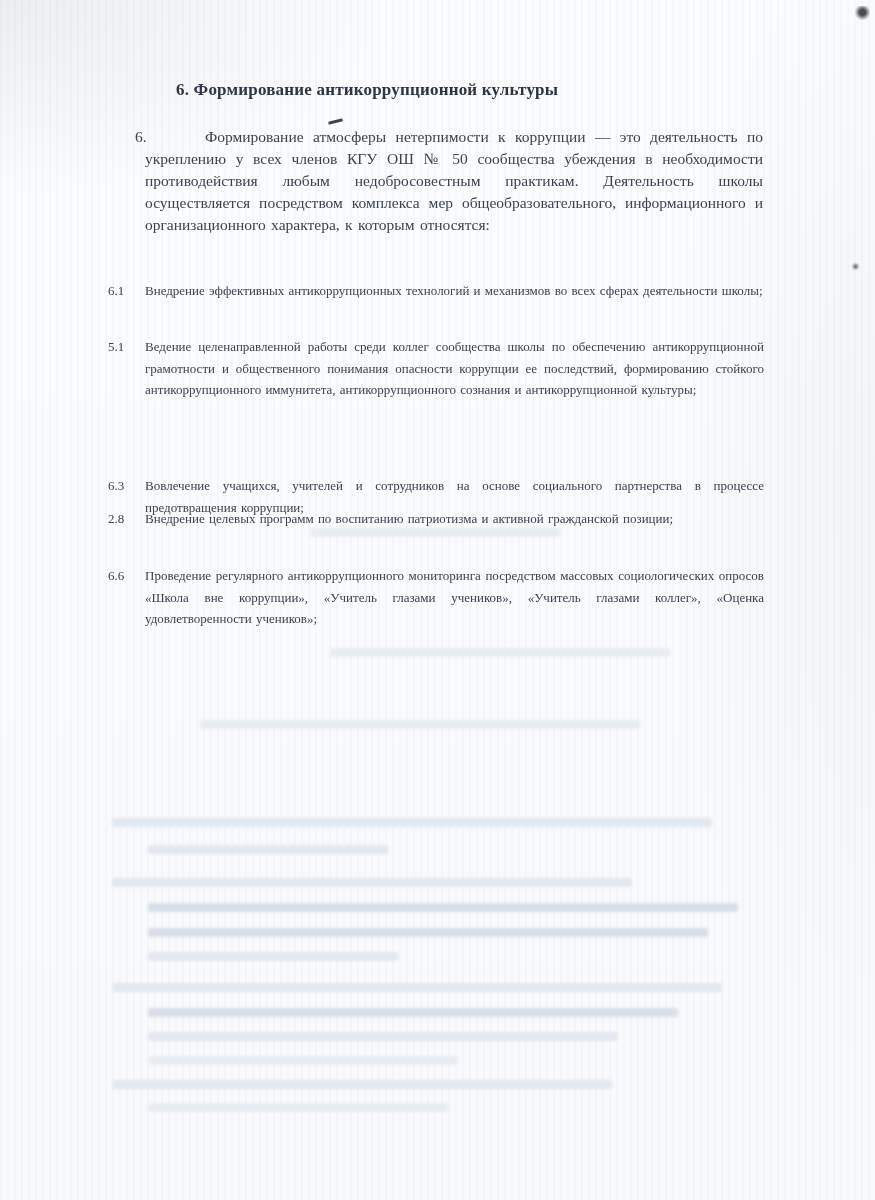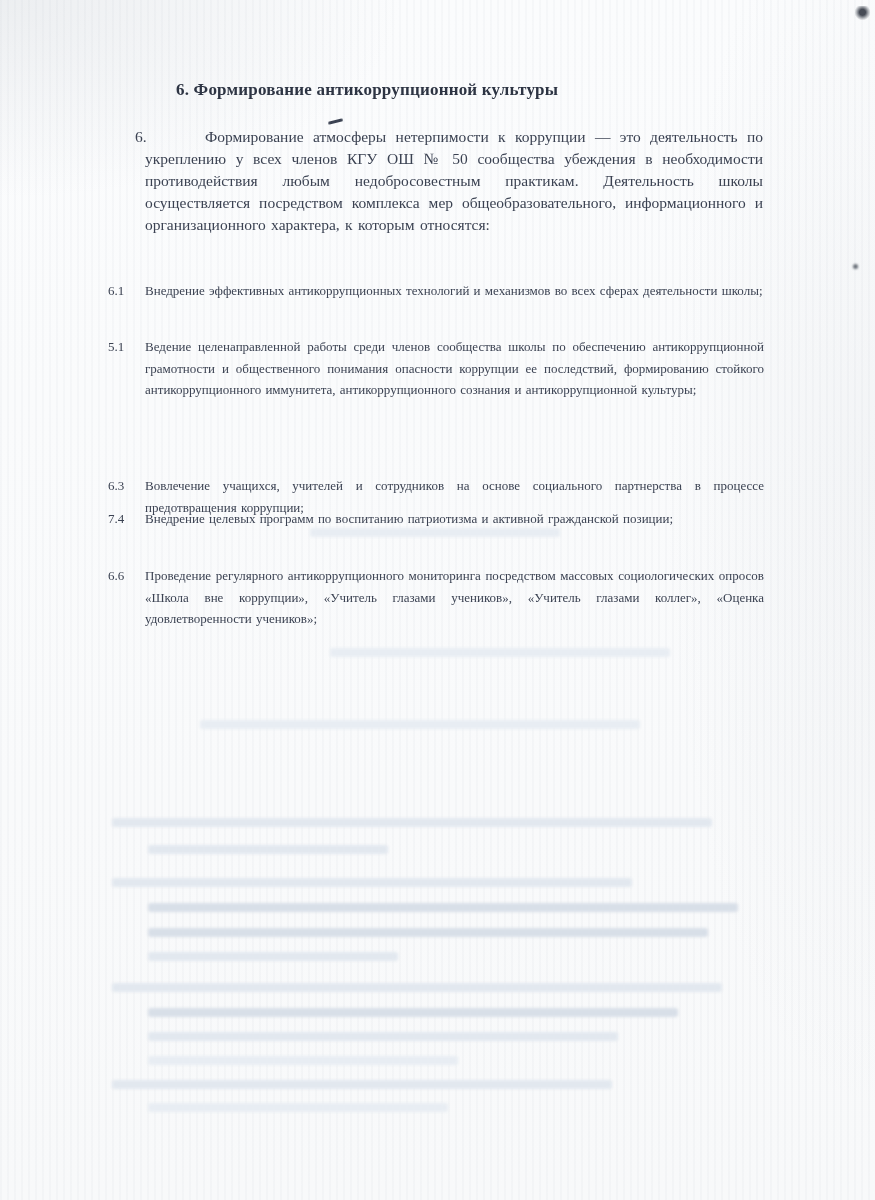--- a/index.html
+++ b/index.html
@@ -82,30 +82,30 @@
       <span>Формирование атмосферы нетерпимости к коррупции — это деятельность по укреплению у всех членов КГУ ОШ № 50 сообщества убеждения в необходимости противодействия любым недобросовестным практикам. Деятельность школы осуществляется посредством комплекса мер общеобразовательного, информационного и организационного характера, к которым относятся:</span>
     </div>
 
     <div class="item" style="top:280px">
       <span class="inum">6.1</span>
       <div class="itext">Внедрение эффективных антикоррупционных технологий и механизмов во всех сферах деятельности школы;</div>
     </div>
 
     <div class="item" style="top:336px">
       <span class="inum">5.1</span>
-      <div class="itext">Ведение целенаправленной работы среди членов сообщества школы по обеспечению антикоррупционной грамотности и общественного понимания опасности коррупции ее последствий, формированию стойкого антикоррупционного иммунитета, антикоррупционного сознания и антикоррупционной культуры;</div>
+      <div class="itext">Ведение целенаправленной работы среди коллег сообщества школы по обеспечению антикоррупционной грамотности и общественного понимания опасности коррупции ее последствий, формированию стойкого антикоррупционного иммунитета, антикоррупционного сознания и антикоррупционной культуры;</div>
     </div>
 
     <div class="item" style="top:475px">
       <span class="inum">6.3</span>
       <div class="itext">Вовлечение учащихся, учителей и сотрудников на основе социального партнерства в процессе предотвращения коррупции;</div>
     </div>
 
     <div class="item" style="top:508px">
-      <span class="inum">7.4</span>
+      <span class="inum">2.8</span>
       <div class="itext">Внедрение целевых программ по воспитанию патриотизма и активной гражданской позиции;</div>
     </div>
 
     <div class="item" style="top:565px">
       <span class="inum">6.6</span>
       <div class="itext">Проведение регулярного антикоррупционного мониторинга посредством массовых социологических опросов «Школа вне коррупции», «Учитель глазами учеников», «Учитель глазами коллег», «Оценка удовлетворенности учеников»;</div>
     </div>
 
 
 

